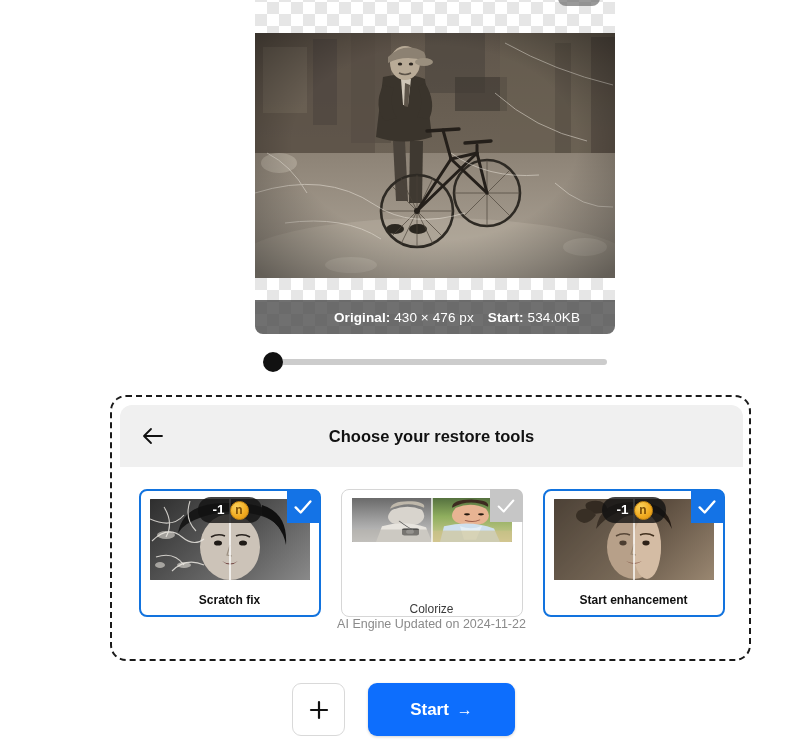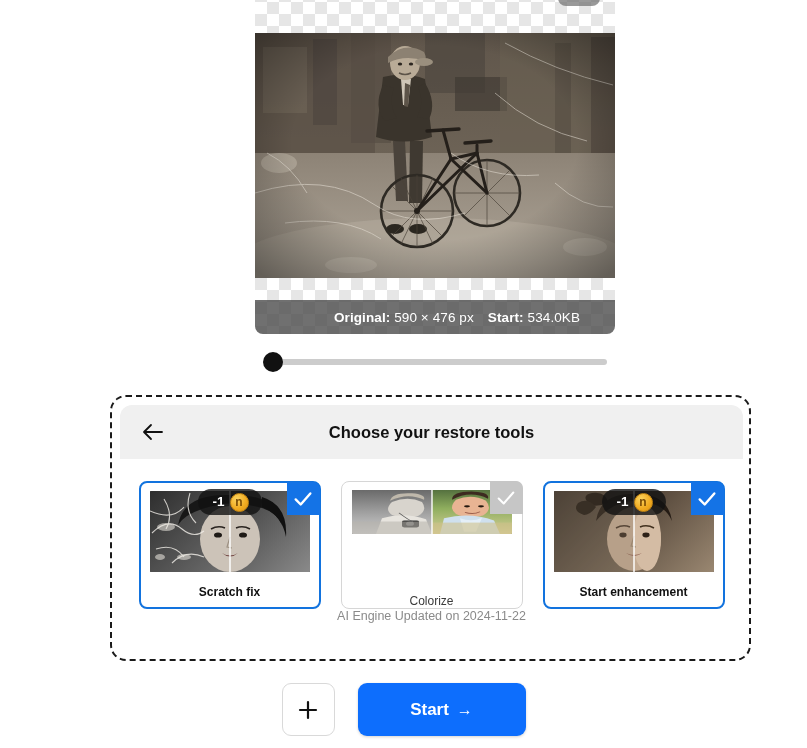--- a/index.html
+++ b/index.html
@@ -77,21 +77,21 @@
   }
   .panel-inner {
     position: absolute; left: 8px; top: 8px;
     width: 623px; height: 248px;
     border-radius: 12px;
     background: #ffffff;
     overflow: hidden;
   }
   .panel-header {
     position: relative;
-    height: 54px;
+    height: 62px;
     background: #f0f0f0;
     display: flex; align-items: center; justify-content: center;
   }
   .back-arrow {
     position: absolute; left: 20px; top: 50%; transform: translateY(-50%);
     width: 26px; height: 26px;
     display:flex; align-items:center; justify-content:center;
     cursor: pointer;
   }
   .panel-title {
@@ -166,21 +166,21 @@
     display: flex; align-items: center; justify-content: center; gap: 23px;
   }
   .plus-btn {
     width: 53px; height: 53px;
     border: 1px solid #d9d9d9; border-radius: 9px;
     background: #fff;
     display:flex; align-items:center; justify-content:center;
     cursor: pointer;
   }
   .start-btn {
-    width: 168px; height: 53px;
+    width: 147px; height: 53px;
     background: #0d6efd;
     border: none; border-radius: 9px;
     color: #ffffff; font-size: 17px; font-weight: 700;
     font-family: "Liberation Sans", sans-serif;
     display: flex; align-items: center; justify-content: center;
     cursor: pointer;
     box-shadow: 0 1px 3px rgba(0,0,0,0.18);
   }
   .start-btn .arr { font-weight: 400; margin-left: 8px; font-size: 16px; }
 </style>
@@ -285,21 +285,21 @@
           <ellipse cx="330" cy="214" rx="22" ry="9"></ellipse>
           <ellipse cx="96" cy="232" rx="26" ry="8"></ellipse>
         </g>
         <rect width="360" height="245" fill="url(#vig)"></rect>
       </svg>
     </div>
 
     <div class="info-bar">
       <span class="lab">Original:</span>
       <span>&nbsp;</span>
-      <span class="val">590 × 476 px</span>
+      <span class="val">430 × 476 px</span>
       <span class="info-gap"></span>
       <span class="lab">Start:</span>
       <span>&nbsp;</span>
       <span class="val">534.0KB</span>
     </div>
 
     <div class="crop-btn">
       
     </div>
   </div>

